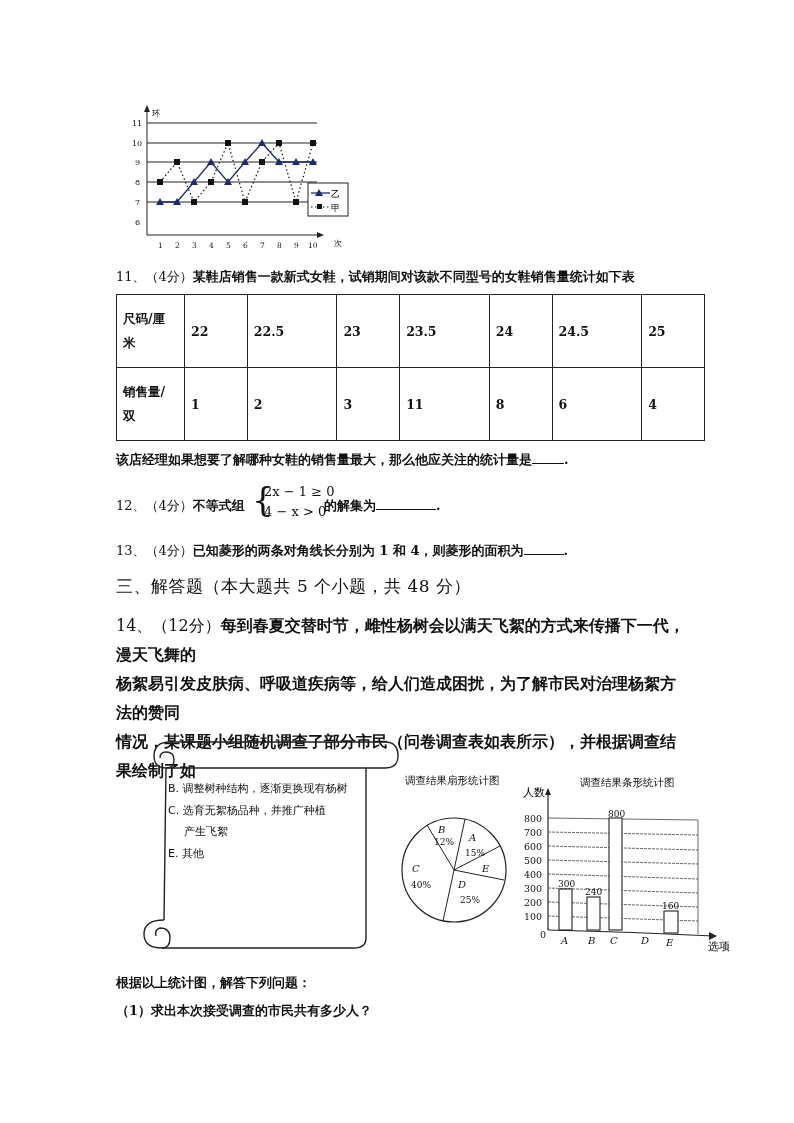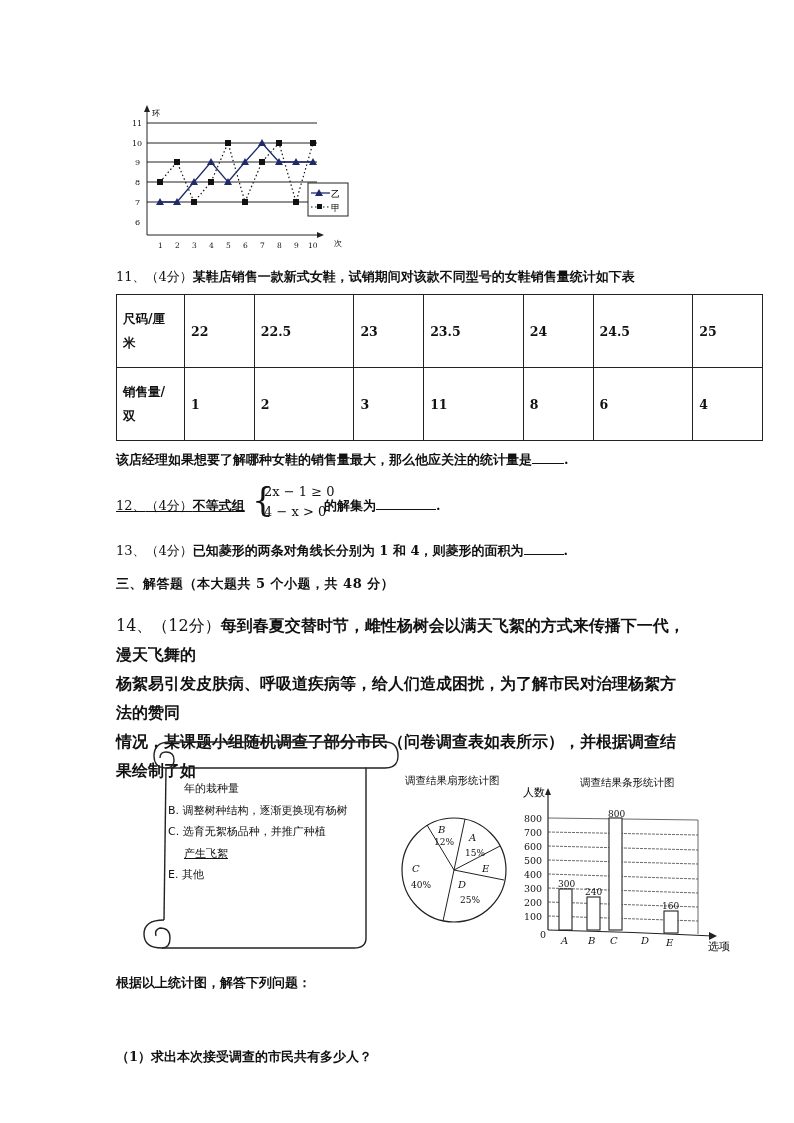--- a/index.html
+++ b/index.html
@@ -2,24 +2,24 @@
 <html><head>
 <meta charset="utf-8">
 <style>
   html, body { margin:0; padding:0; background:#fff; }
   body { width:794px; height:1123px; position:relative; overflow:hidden;
          font-family:"DejaVu Serif", "Liberation Serif", serif; color:#111; }
   .abs { position:absolute; }
   .txt { font-size:13px; white-space:nowrap; font-weight:bold; }
   .txt .num { font-weight:normal;text-align:right; }
   .blank { display:inline-block; border-bottom:1px solid #111; height:12px; vertical-align:baseline; }
-  table.shoe { border-collapse:collapse; position:absolute; left:116px; top:294px; width:647px; }
+  table.shoe { border-collapse:collapse; position:absolute; left:116px; top:294px; width:589px; }
   table.shoe td { border:1px solid #222; font-size:12.5px; font-weight:bold; padding:0 6px; height:72px; vertical-align:middle; }
   table.shoe td.hdr { width:55px; line-height:24px; }
-  .h3 { font-size:13px; font-weight:bold; letter-spacing:0.5px; }
+  .h3 { font-size:17px; font-weight:normal; letter-spacing:0.5px; }
   .para { font-size:16px; font-weight:bold; line-height:29px; }
   svg text { font-family:"DejaVu Serif", "Liberation Serif", serif; }
 </style>
 </head>
 <body>
 
 <svg class="abs" style="left:130px;top:100px;" width="230" height="155" viewBox="0 0 230 155">
 
   <line x1="17" y1="8" x2="17" y2="135" stroke="#222" stroke-width="1"></line>
   <polygon points="17,5 14,12 20,12" fill="#222"></polygon>
@@ -123,21 +123,21 @@
     <td>6</td>
     <td>4</td>
   </tr>
 </tbody>
   </table>
 
 <div class="abs txt" style="left:116px;top:451px;">
   <span>该店经理如果想要了解哪种女鞋的销售量最大，那么他应关注的统计量是</span><span class="blank" style="width:32px;"></span><span>.</span>
 </div>
 
-<div class="abs txt" style="left:116px;top:497px;text-decoration:underline;">
+<div class="abs txt" style="left:116px;top:497px;">
   <span class="num">12、</span><span class="num">（4分）</span><span>不等式组</span>
 </div>
 <div class="abs" style="left:252px;top:479px;font-size:34px;font-weight:normal;line-height:40px;font-family:'DejaVu Serif',serif;">{</div>
 <div class="abs" style="left:264px;top:482px;font-size:13px;line-height:20px;font-style:normal;">
   <div>2x − 1 ≥ 0</div>
   <div>4 − x &gt; 0</div>
 </div>
 <div class="abs txt" style="left:324px;top:497px;">
   <span>的解集为</span><span class="blank" style="width:60px;"></span><span>.</span>
 </div>
@@ -155,24 +155,23 @@
 </div>
 
 <svg class="abs" style="left:140px;top:738px;" width="260" height="215" viewBox="0 0 260 215">
   <path d="M30,4 L245,4 Q258,4 258,18 Q258,30 245,30 L226,30 L226,30 L226,200 Q226,210 214,210 L22,210" fill="none" stroke="#222" stroke-width="1.4"></path>
   <path d="M30,4 Q14,4 14,18 Q14,30 26,30 Q34,30 34,22 Q34,14 26,14 Q20,14 20,20" fill="none" stroke="#222" stroke-width="1.4"></path>
   <line x1="26" y1="30" x2="226" y2="30" stroke="#222" stroke-width="1.4"></line>
   <line x1="26" y1="30" x2="24" y2="182" stroke="#222" stroke-width="1.4"></line>
   <path d="M24,182 Q4,182 4,196 Q4,210 22,210 Q30,210 30,200 Q30,190 20,190 Q14,192 16,198" fill="none" stroke="#222" stroke-width="1.4"></path>
 </svg>
 <div class="abs" style="left:168px;top:778px;font-size:11px;line-height:21.5px;font-family:'DejaVu Sans',sans-serif;">
-  <div style="padding-left:16px;">年的栽种量</div>
   <div>B. 调整树种结构，逐渐更换现有杨树</div>
   <div>C. 选育无絮杨品种，并推广种植</div>
-  <div style="padding-left:16px;text-decoration:underline;">产生飞絮</div>
+  <div style="padding-left:16px;">产生飞絮</div>
   <div>E. 其他</div>
 </div>
 
 <div class="abs" style="left:405px;top:774px;font-size:10.5px;font-family:'DejaVu Sans',sans-serif;">调查结果扇形统计图</div>
 <svg class="abs" style="left:398px;top:800px;" width="120" height="125" viewBox="0 0 120 125">
   <circle cx="56" cy="70" r="52" fill="#fff" stroke="#222" stroke-width="1.2"></circle>
   <g stroke="#222" stroke-width="1">
     <line x1="56" y1="70" x2="67" y2="19"></line>
     <line x1="56" y1="70" x2="29" y2="25"></line>
     <line x1="56" y1="70" x2="45" y2="121"></line>
@@ -242,13 +241,13 @@
     <text x="46" y="164">A</text>
     <text x="73" y="164">B</text>
     <text x="95" y="164">C</text>
     <text x="126" y="164">D</text>
     <text x="151" y="166">E</text>
   </g>
   <text x="193" y="170" font-size="11">选项</text>
 </svg>
 
 <div class="abs txt" style="left:116px;top:974px;">根据以上统计图，解答下列问题：</div>
-<div class="abs txt" style="left:116px;top:1048px;">（1）求出本次接受调查的市民共有多少人？</div>
+<div class="abs txt" style="left:116px;top:1002px;">（1）求出本次接受调查的市民共有多少人？</div>
 
 </body></html>

